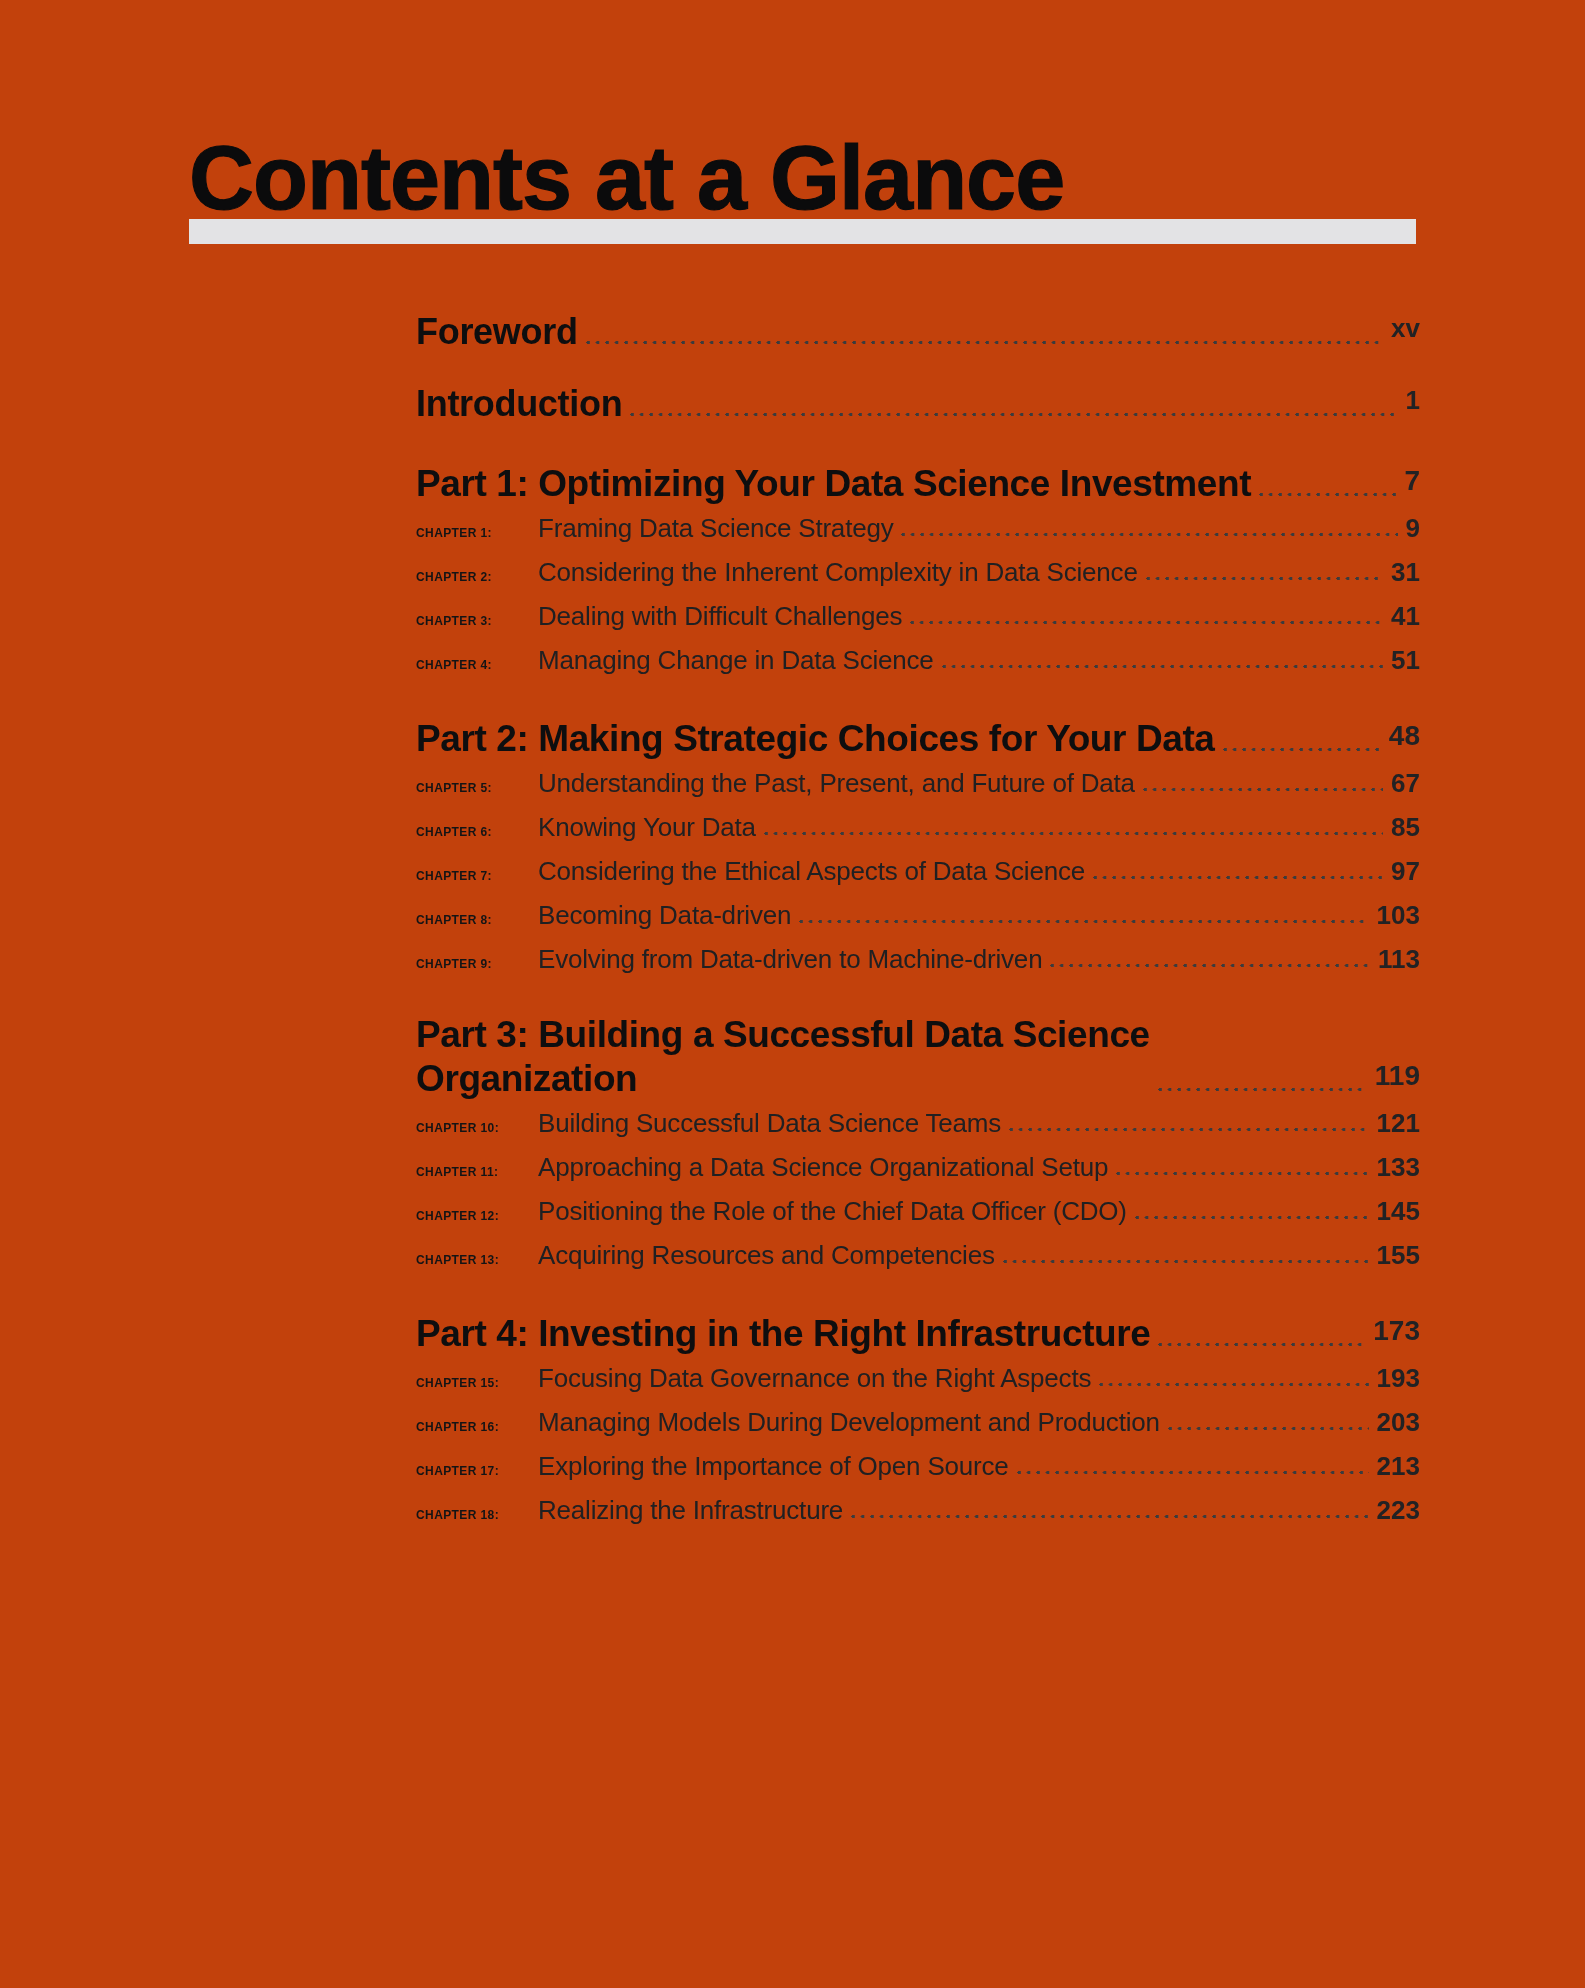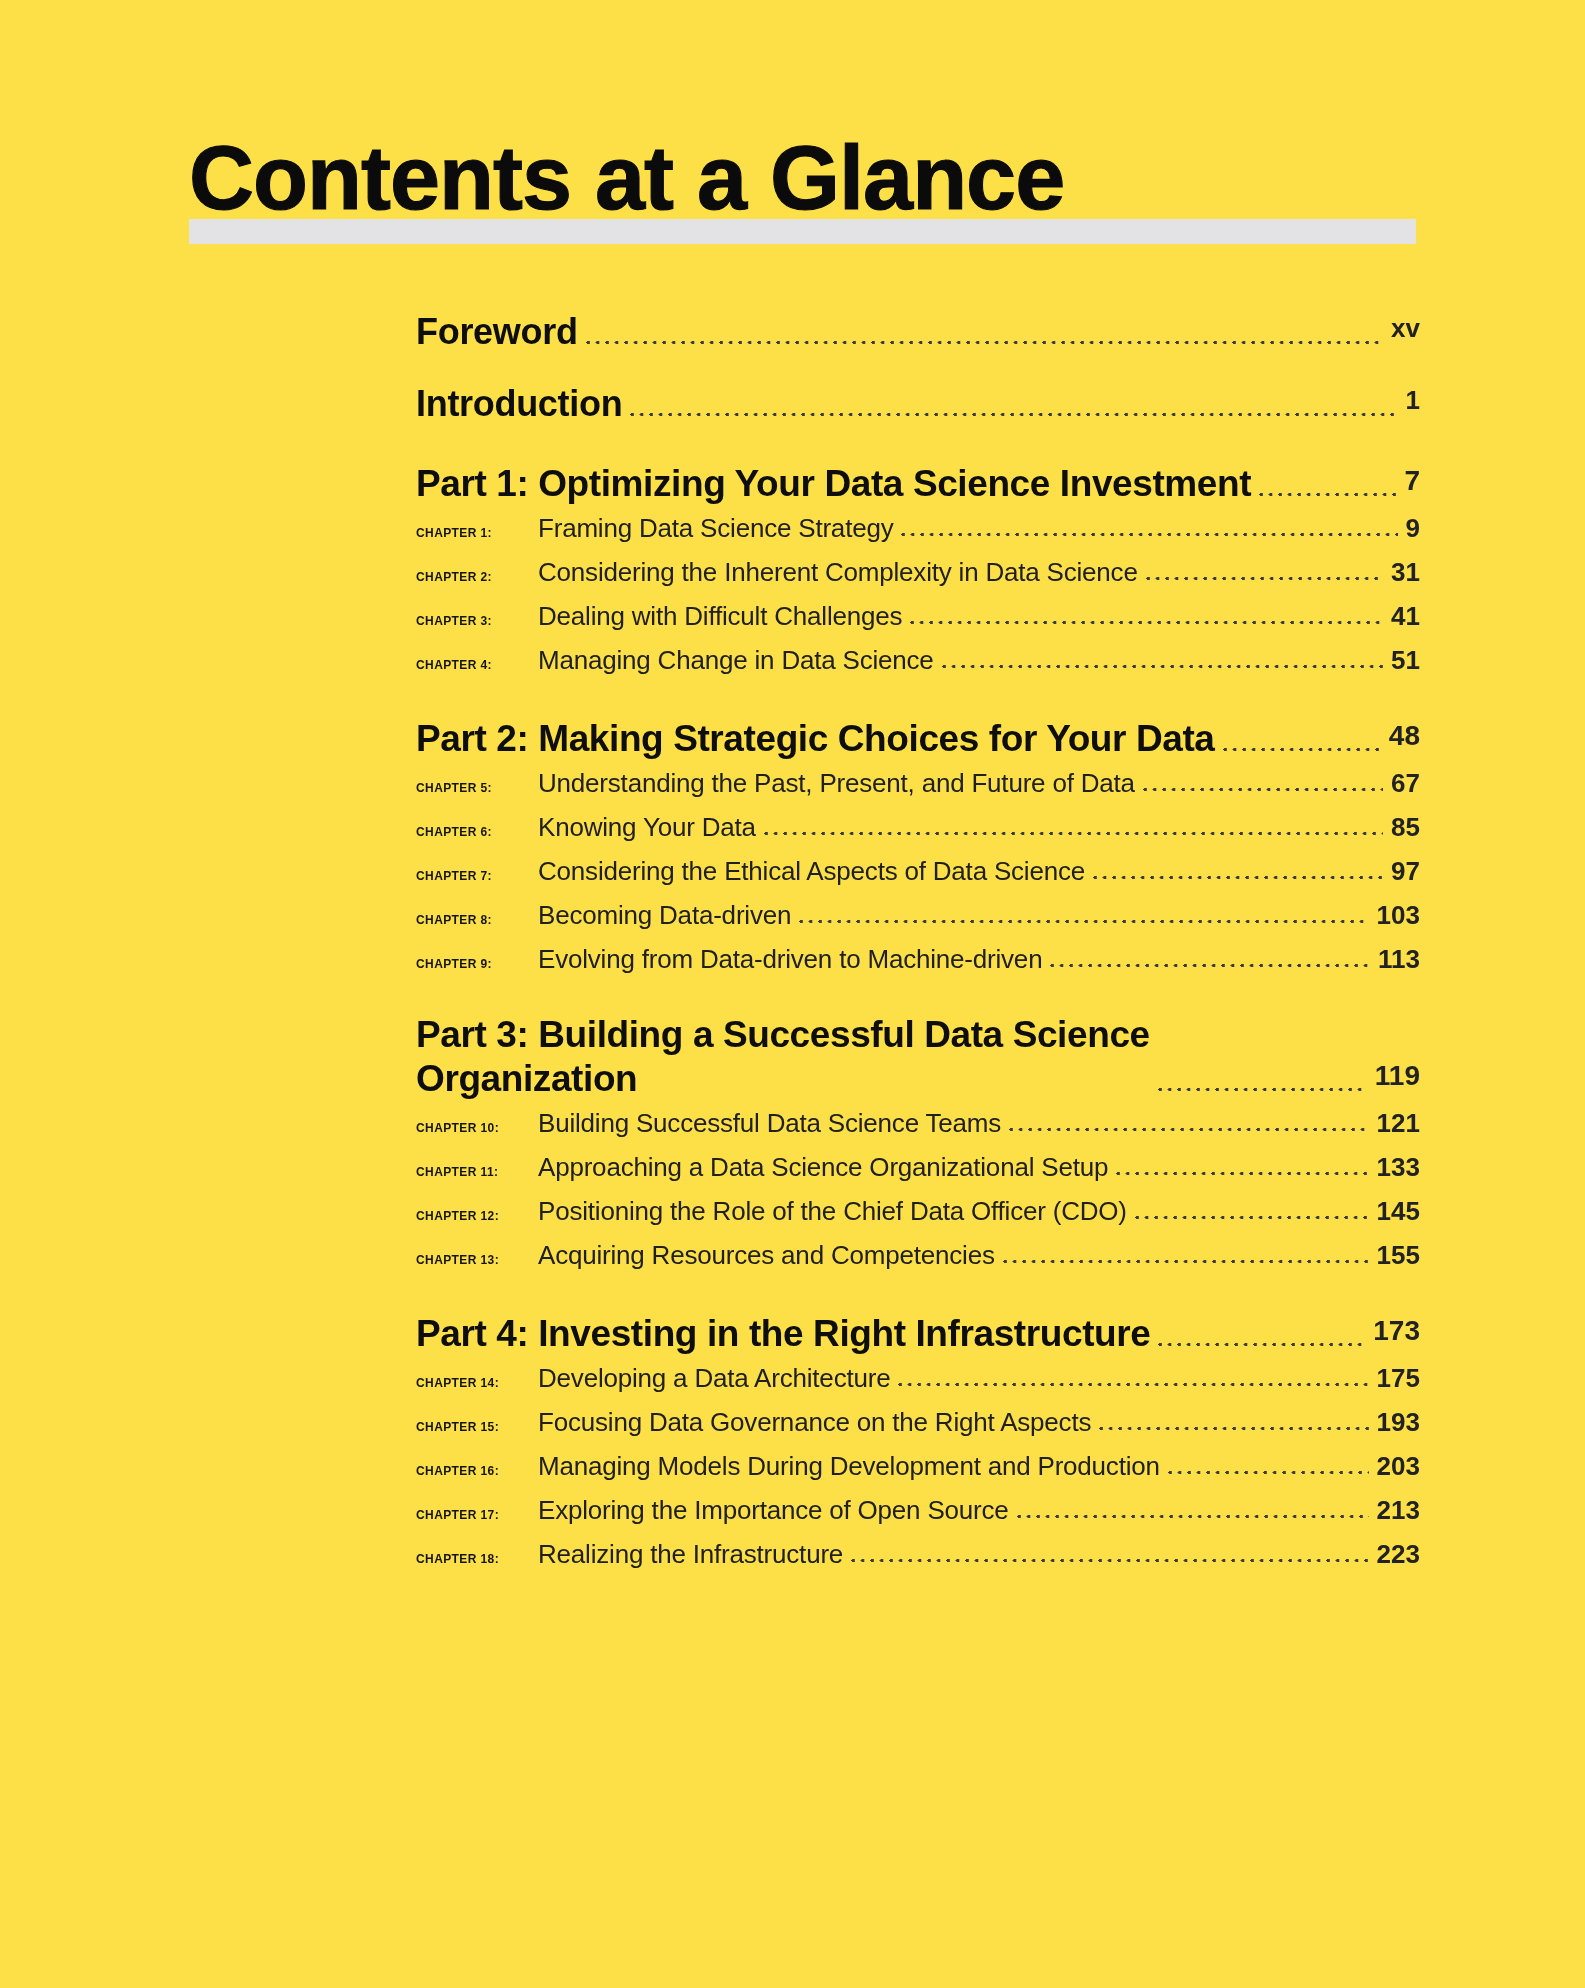--- a/index.html
+++ b/index.html
@@ -1,20 +1,20 @@
 <!DOCTYPE html>
 <html><head>
 <meta charset="utf-8">
 <style>
   html, body { margin: 0; padding: 0; background: #ffffff; }
   .page {
     position: relative;
     width: 1585px;
     height: 1988px;
-    background: #fde047;
+    background: #c2410c;
     font-family: "Liberation Sans", sans-serif;
     color: #1c1c1e;
     overflow: hidden;
   }
 
   
   .page-title {
     position: absolute;
     left: 189px;
     top: 133px;
@@ -256,26 +256,20 @@
     </div>
 
     <div class="part-section">
       <div class="part-row">
         <span class="part-title">Part 4: Investing in the Right Infrastructure</span>
         <span class="dots"></span>
         <span class="page-num">173</span>
       </div>
       <div class="chapters">
         <div class="chapter-row">
-          <span class="ch-label">CHAPTER 14:</span>
-          <span class="ch-title">Developing a Data Architecture</span>
-          <span class="dots"></span>
-          <span class="page-num">175</span>
-        </div>
-        <div class="chapter-row">
           <span class="ch-label">CHAPTER 15:</span>
           <span class="ch-title">Focusing Data Governance on the Right Aspects</span>
           <span class="dots"></span>
           <span class="page-num">193</span>
         </div>
         <div class="chapter-row">
           <span class="ch-label">CHAPTER 16:</span>
           <span class="ch-title">Managing Models During Development and Production</span>
           <span class="dots"></span>
           <span class="page-num">203</span>

